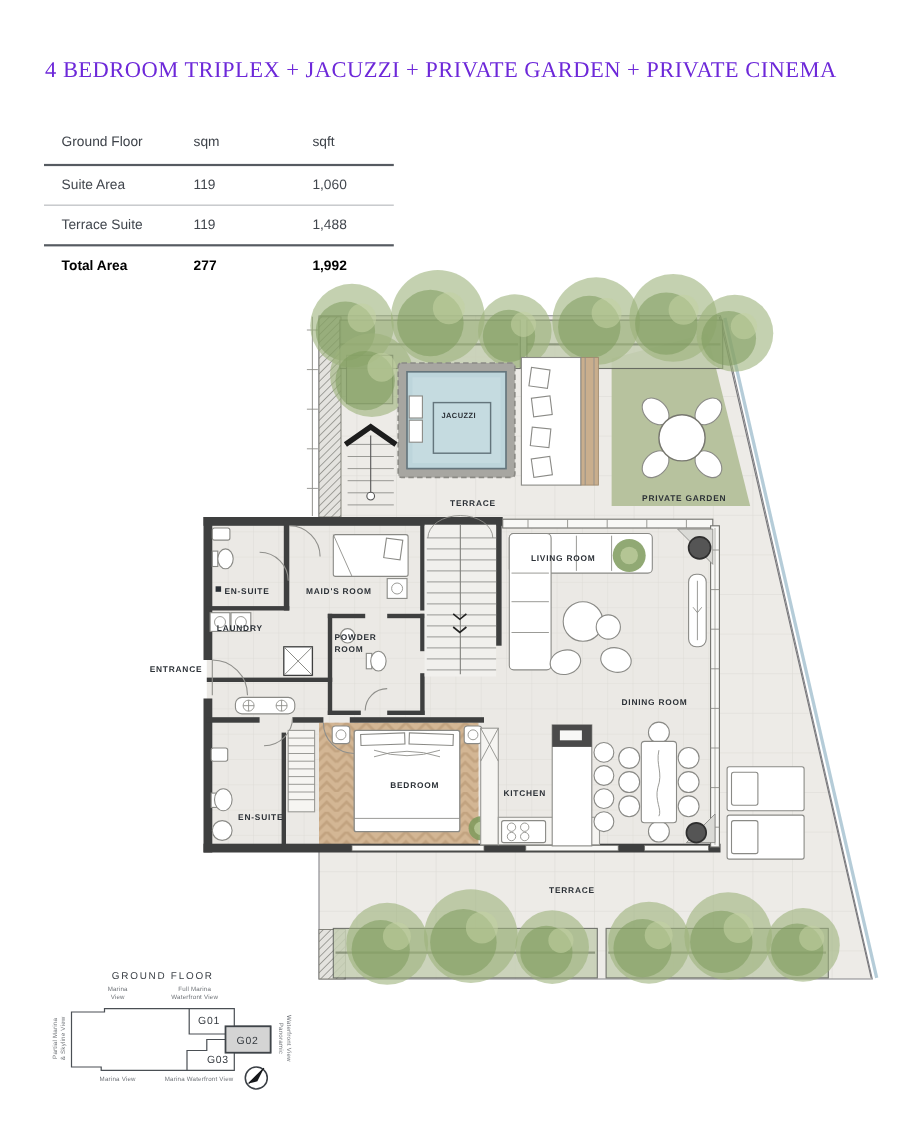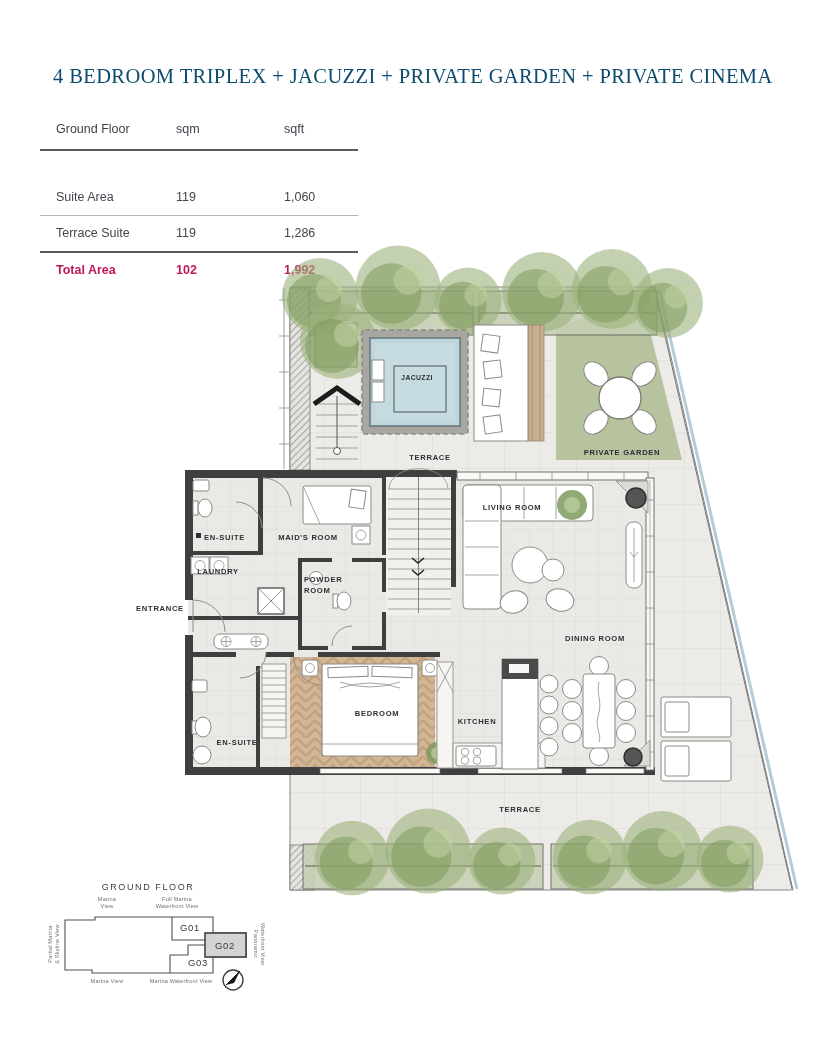--- a/index.html
+++ b/index.html
@@ -1,26 +1,26 @@
 <!DOCTYPE html>
 <html style="--ink: #3f4550; --table-line-dark: #565b61; --table-line-light: #b3b6b9; --wall: #3e3f3f; --floor-indoor: #ebe9e5; --floor-terrace: #edebe7; --wood: #d3b694; --water: #bdd5db; --stone: #a7a6a1; --grass: #b7c29e; --tree-dark: #7e9a5c; --tree-light: #9db37c; --glass: #a9c4d2; --fixture: #8a8a86; --label: #2b3036; --key-line: #4a4f54; --key-muted: #6d7176; --highlight: #d4d4d4;"><head>
 <meta charset="utf-8">
 <style>
   html,body{margin:0;padding:0;background:#ffffff;}
   .page{position:relative;width:828px;height:1042px;background:#fff;overflow:hidden;
         font-family:"Liberation Sans",sans-serif;}
-  .title{position:absolute;left:37px;top:46px;width:740px;margin:16px;
+  .title{position:absolute;left:37px;top:46px;width:740px;margin:4px;
          font-family:"Liberation Serif",serif;font-weight:500;font-size:20.5px;
-         line-height:28px;letter-spacing:.4px;color:#0c4a6e;}
+         line-height:28px;letter-spacing:.4px;color:#6d28d9;}
   .area-table{position:absolute;left:40px;top:120px;width:318px;color:#42474e;}
   .tr{display:grid;grid-template-columns:120px 108px 1fr;padding:10px 0 11px 16px;font-size:12.5px;}
   .tr.head{padding:2px 0 13px 16px;color:#3d4249;}
   .t-dark{border-bottom:2px solid var(--table-line-dark);}
-  .t-light{border-bottom:1px solid var(--table-line-light);margin-top:29px;}
-  .tr.total{font-weight:bold;color:#be185d;}
+  .t-light{border-bottom:1px solid var(--table-line-light);}
+  .tr.total{font-weight:bold;color:#000000;}
   svg.plan{position:absolute;left:0;top:0;}
   
   .wl{fill:var(--wall);}
   .fx{fill:#fff;stroke:var(--fixture);stroke-width:1;}
   .fx2{fill:#f6f5f2;stroke:#9a9a96;stroke-width:1;}
   .thin{stroke:#8d8d89;stroke-width:.8;fill:none;}
   .arc{stroke:#8f8f8b;stroke-width:1;fill:none;}
   .tO{fill:var(--tree-light);opacity:.6;}
   .tI{fill:var(--tree-dark);opacity:.55;}
   .tC{fill:#c3d1a2;opacity:.55;}
@@ -45,25 +45,25 @@
       <span>sqft</span>
     </div>
     <div class="tr t-light">
       <span>Suite Area</span>
       <span>119</span>
       <span>1,060</span>
     </div>
     <div class="tr t-dark">
       <span>Terrace Suite</span>
       <span>119</span>
-      <span>1,286</span>
+      <span>1,488</span>
     </div>
     <div class="tr total">
       <span>Total Area</span>
-      <span>102</span>
+      <span>277</span>
       <span>1,992</span>
     </div>
   </div>
 
   <svg class="plan" width="828" height="1042" viewBox="0 0 828 1042">
     <defs>
       <pattern id="tileL" width="36" height="36" patternUnits="userSpaceOnUse">
         <path d="M36 0H0V36" fill="none" stroke="rgba(110,105,95,0.14)" stroke-width="1"></path>
       </pattern>
       <pattern id="tileS" width="23" height="23" patternUnits="userSpaceOnUse">

